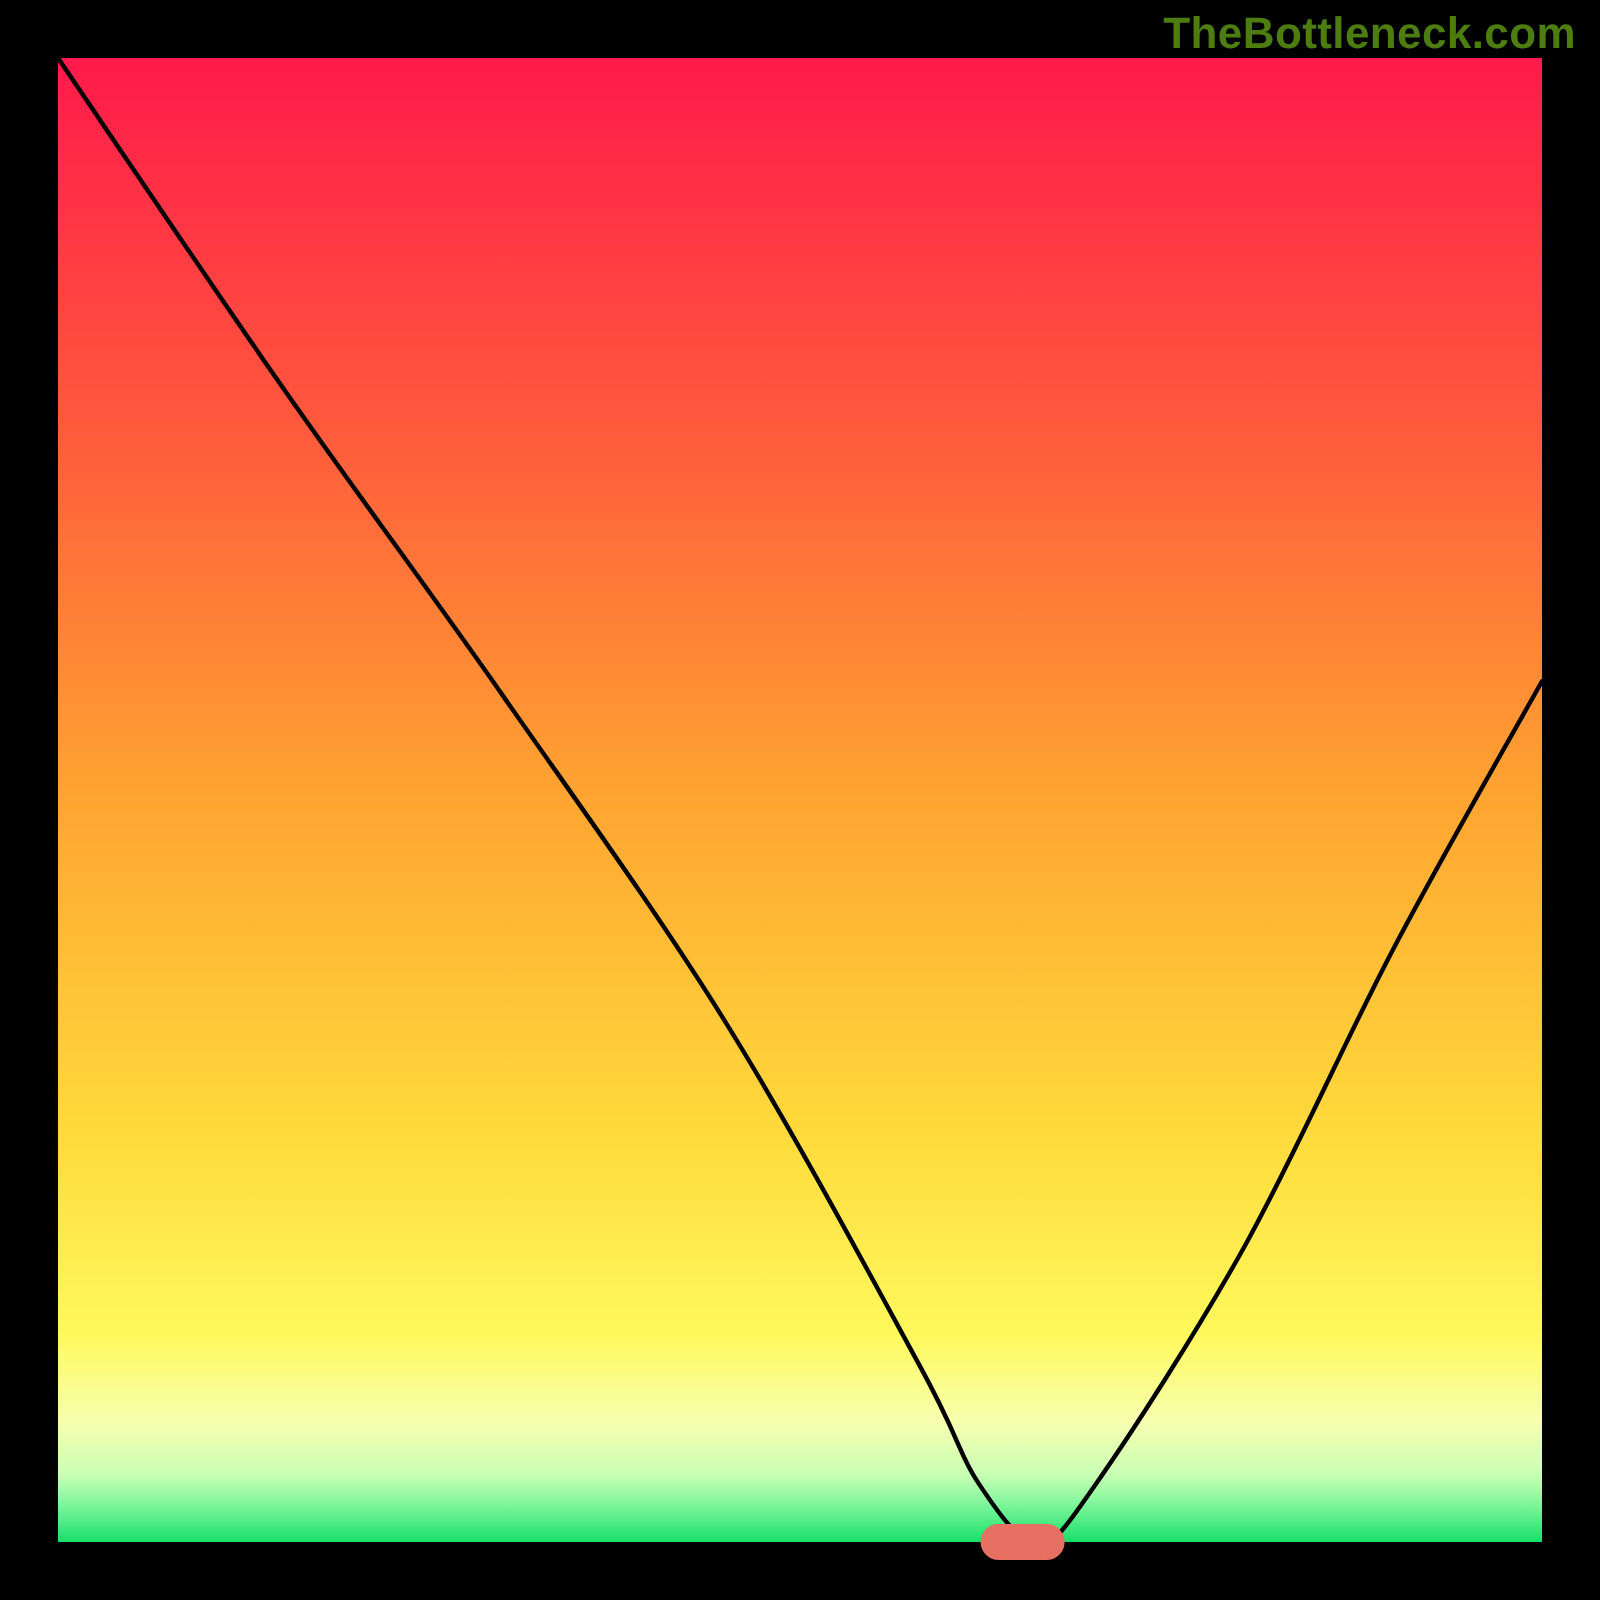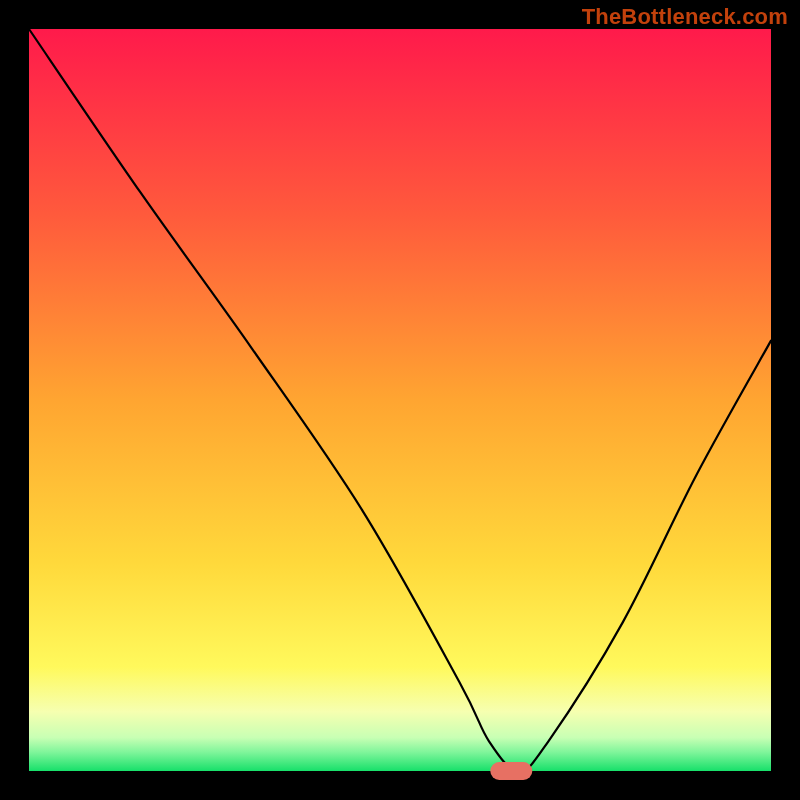--- a/index.html
+++ b/index.html
@@ -18,21 +18,21 @@
   svg {
     display: block;
   }
   .watermark {
     position: absolute;
     top: 4px;
     right: 12px;
     font-family: Arial, Helvetica, sans-serif;
     font-size: 22px;
     font-weight: 600;
-    color: #c2410c;
+    color: #4d7c0f;
     letter-spacing: 0.2px;
   }
 </style>
 </head>
 <body>
 
 <div class="canvas-wrap">
 
   <svg width="800" height="800" viewBox="0 0 800 800">
     <defs>

